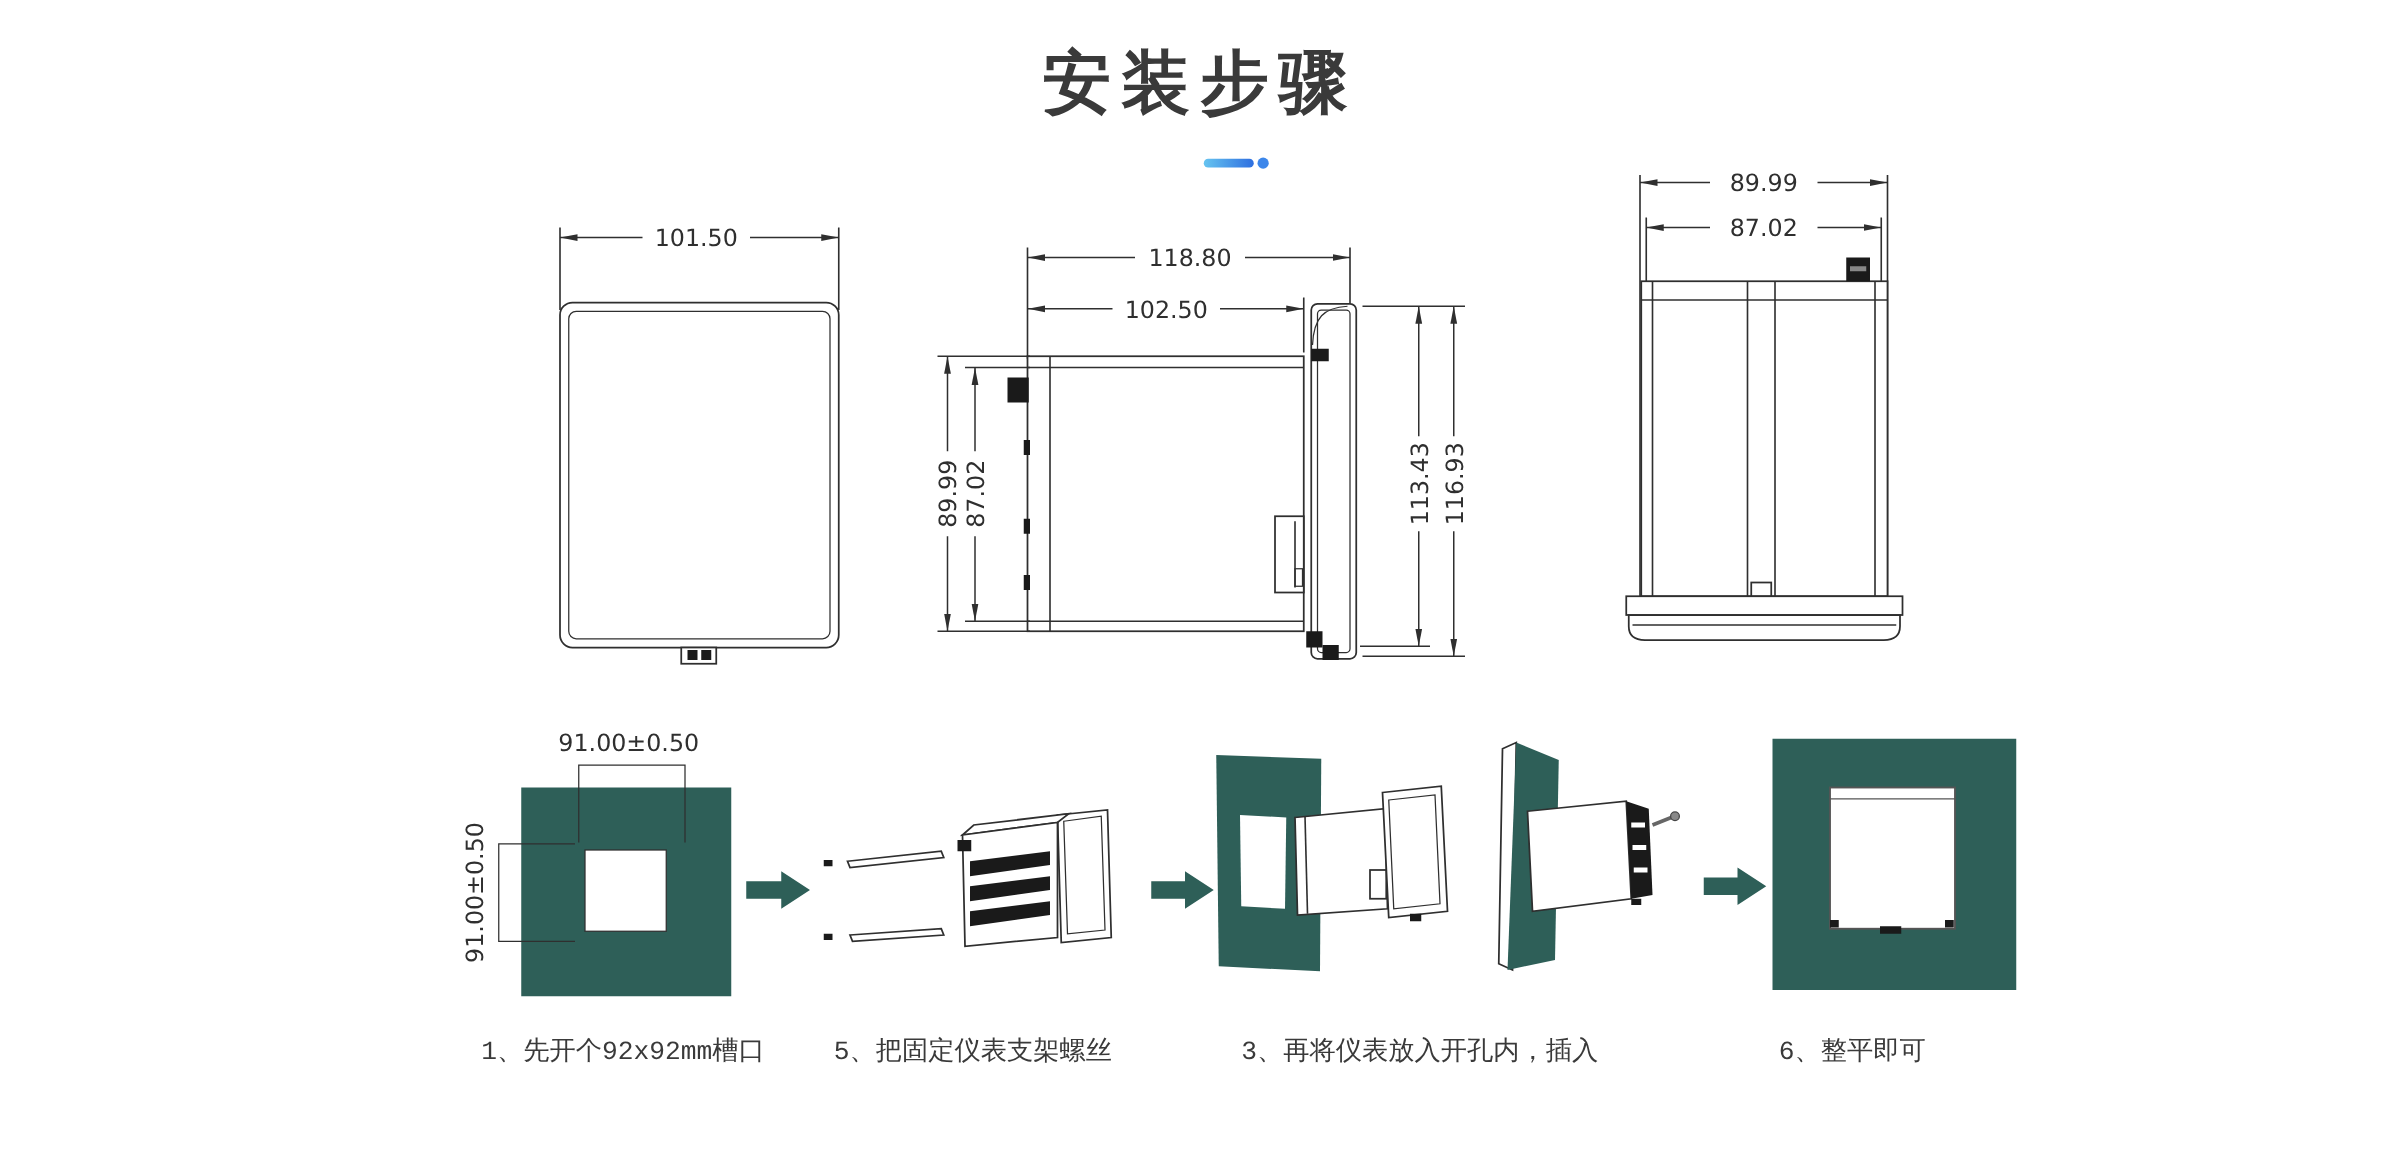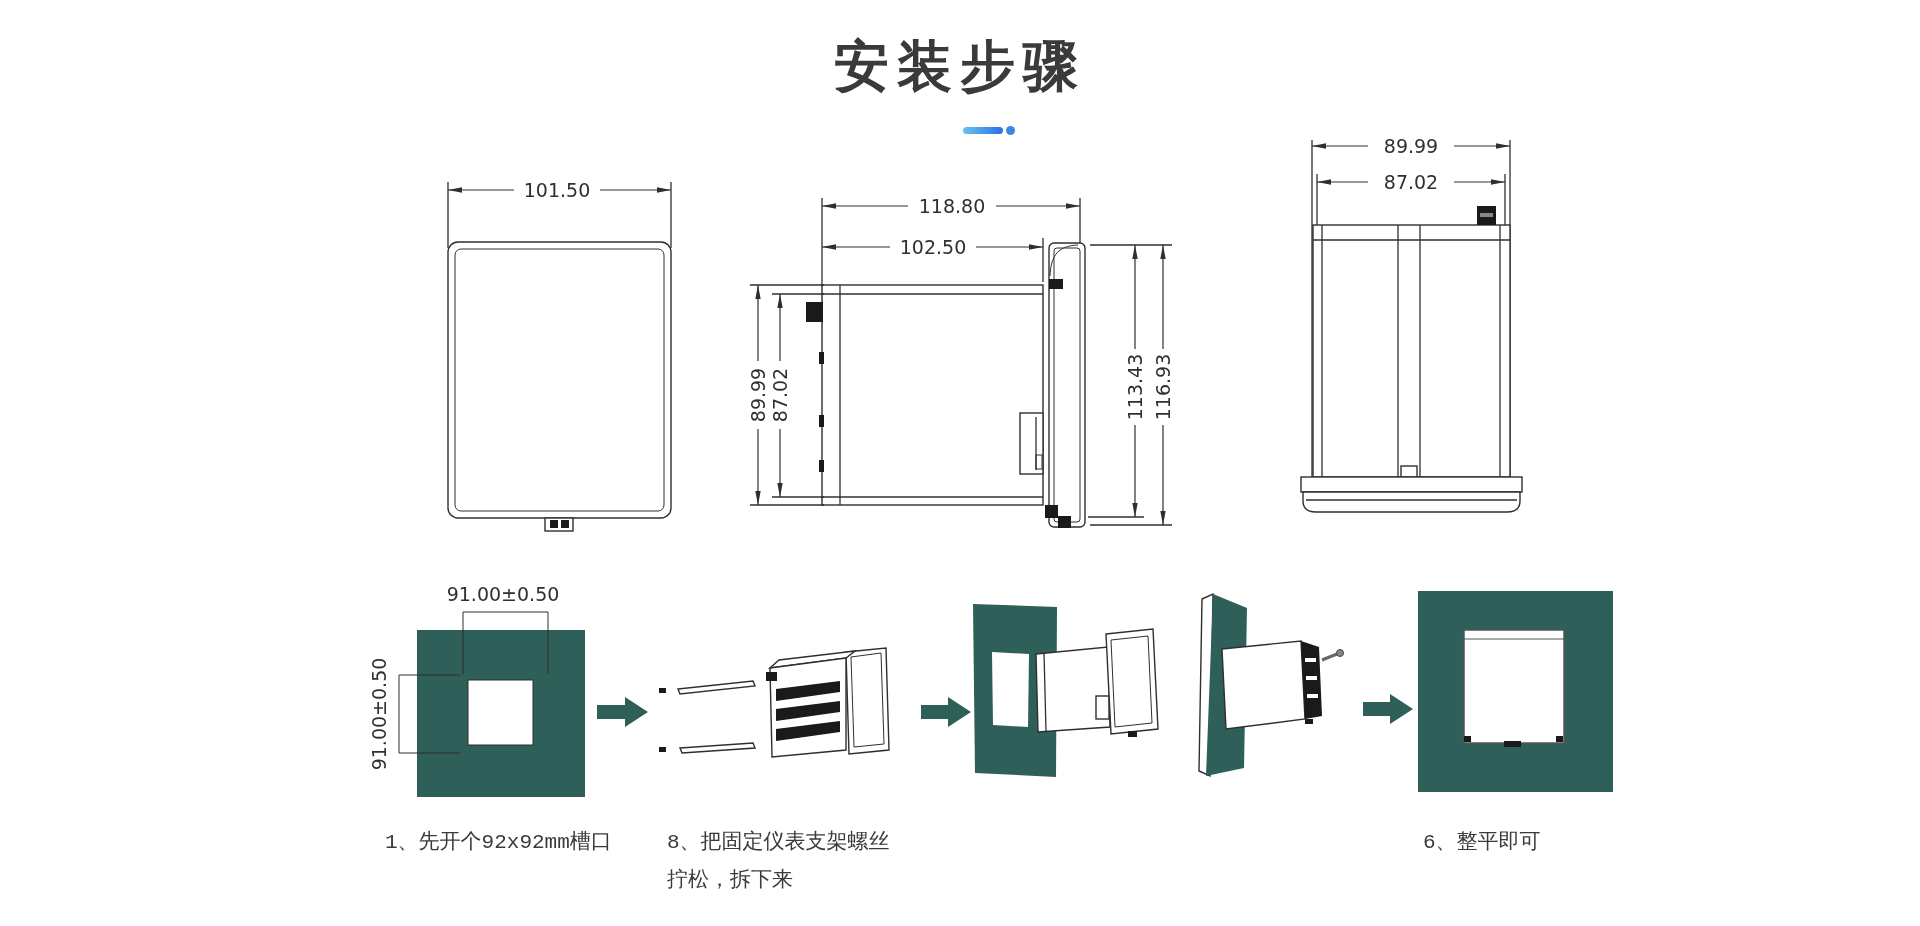--- a/index.html
+++ b/index.html
@@ -209,20 +209,20 @@
     <rect class="blk" x="1464" y="736" width="7" height="6"></rect>
     <rect class="blk" x="1556" y="736" width="7" height="6"></rect>
     <rect class="blk" x="1504" y="741" width="17" height="6"></rect>
   </g>
 </svg>
 
 <div class="caption" style="left:385px;top:824px">
   <div>1、先开个92x92mm槽口</div>
 </div>
 <div class="caption" style="left:667px;top:824px">
-  <div>8、把固定仪表支架螺丝</div>
-  <div>拧松，拆下来</div>
+  <div>5、把固定仪表支架螺丝</div>
 </div>
 <div class="caption" style="left:993px;top:824px">
+  <div>3、再将仪表放入开孔内，插入</div>
 </div>
 <div class="caption" style="left:1423px;top:824px">
   <div>6、整平即可</div>
 </div>
 
 </body></html>

